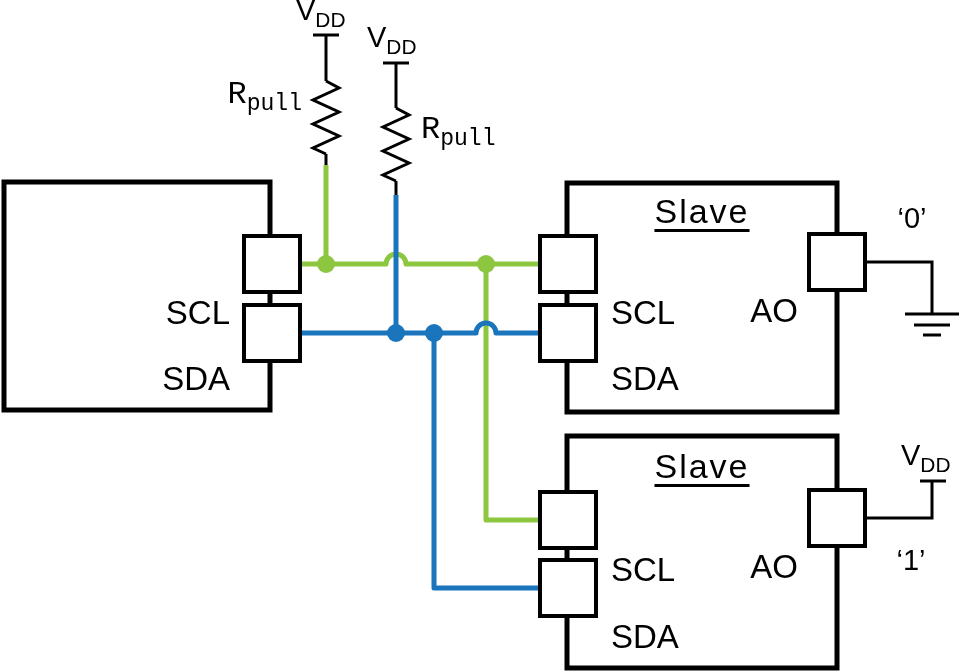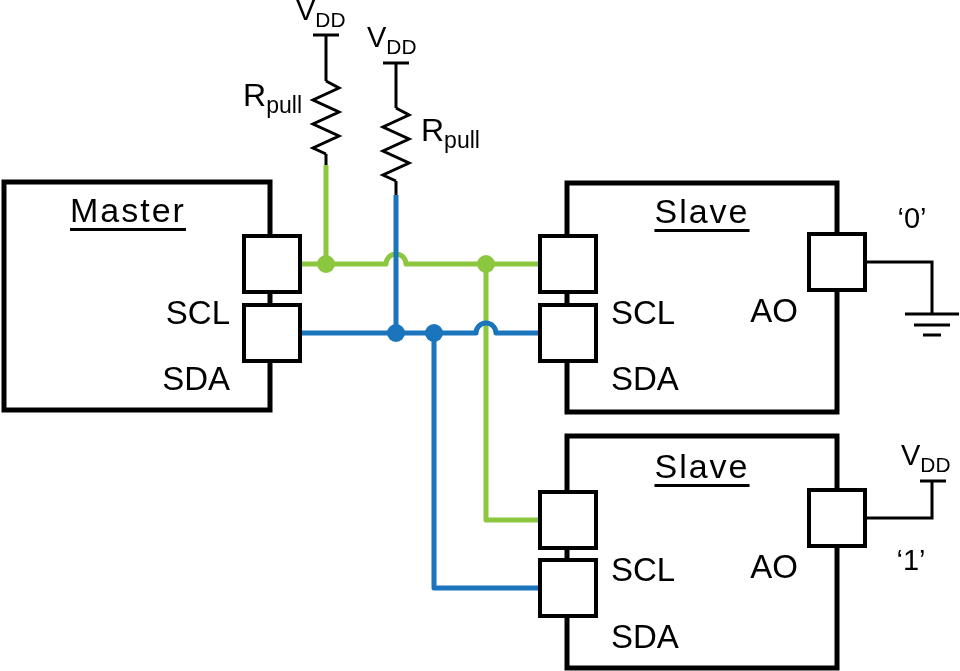--- a/index.html
+++ b/index.html
@@ -26,21 +26,21 @@
   .title { font-size: 34px; letter-spacing: 2px; text-align: center; }
   .title .u {
     text-decoration: underline;
     text-decoration-thickness: 3px;
     text-underline-offset: 6px;
   }
   .pinlbl { font-size: 33px; margin-top: 46px; }
   .r { text-align: right; }
   .c { text-align: center; }
   .vdd   { font-size: 29px; }
-  .rpull { font-size: 32px; }
+  .rpull { font-size: 32px; font-family: Liberation Mono, monospace; }
   .addr  { font-size: 29px; }
   .lbl sub { font-size: 0.72em; }
 </style>
 </head>
 <body>
 
 <div class="stage">
 
   <svg class="wires" width="960" height="671" viewBox="0 0 960 671">
 
@@ -84,23 +84,20 @@
     <rect class="pin" x="244" y="236" width="56" height="56"></rect>
     <rect class="pin" x="244" y="305" width="56" height="56"></rect>
     <rect class="pin" x="540" y="236" width="56" height="56"></rect>
     <rect class="pin" x="540" y="305" width="56" height="56"></rect>
     <rect class="pin" x="809" y="234" width="56" height="56"></rect>
     <rect class="pin" x="540" y="492" width="56" height="56"></rect>
     <rect class="pin" x="540" y="560" width="56" height="56"></rect>
     <rect class="pin" x="809" y="490" width="56" height="56"></rect>
   </svg>
 
-  <div class="lbl title" style="left:48px;  top:193px; width:160px;">
-    <span class="u">Master</span>
-  </div>
   <div class="lbl title" style="left:622px; top:194px; width:160px;">
     <span class="u">Slave</span>
   </div>
   <div class="lbl title" style="left:622px; top:449px; width:160px;">
     <span class="u">Slave</span>
   </div>
 
   <div class="lbl pinlbl r" style="left:120px; top:250px; width:110px;">SCL</div>
   <div class="lbl pinlbl r" style="left:120px; top:316px; width:110px;">SDA</div>
 

